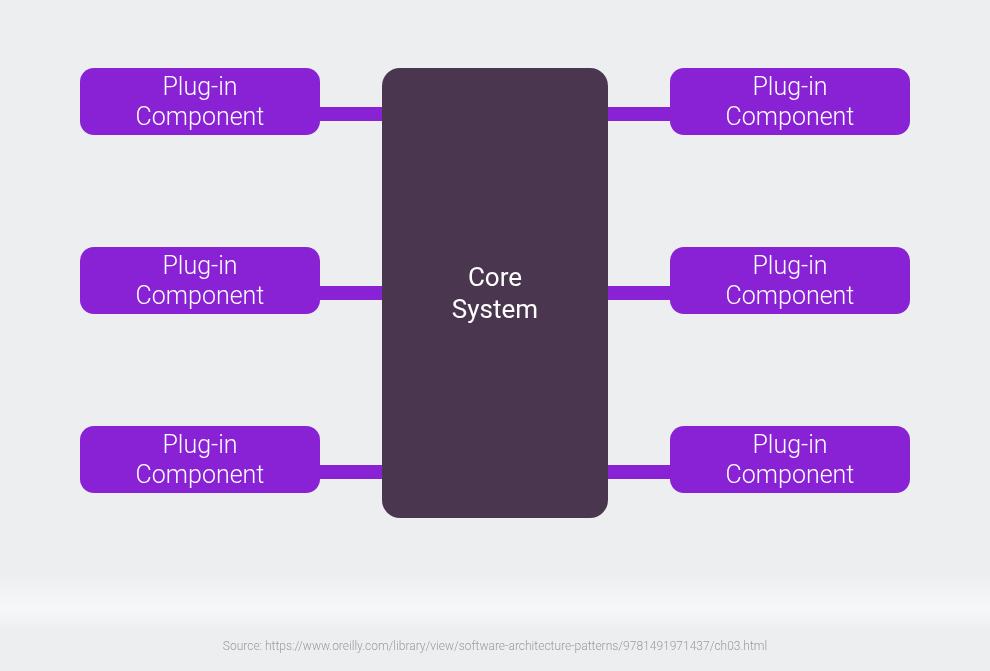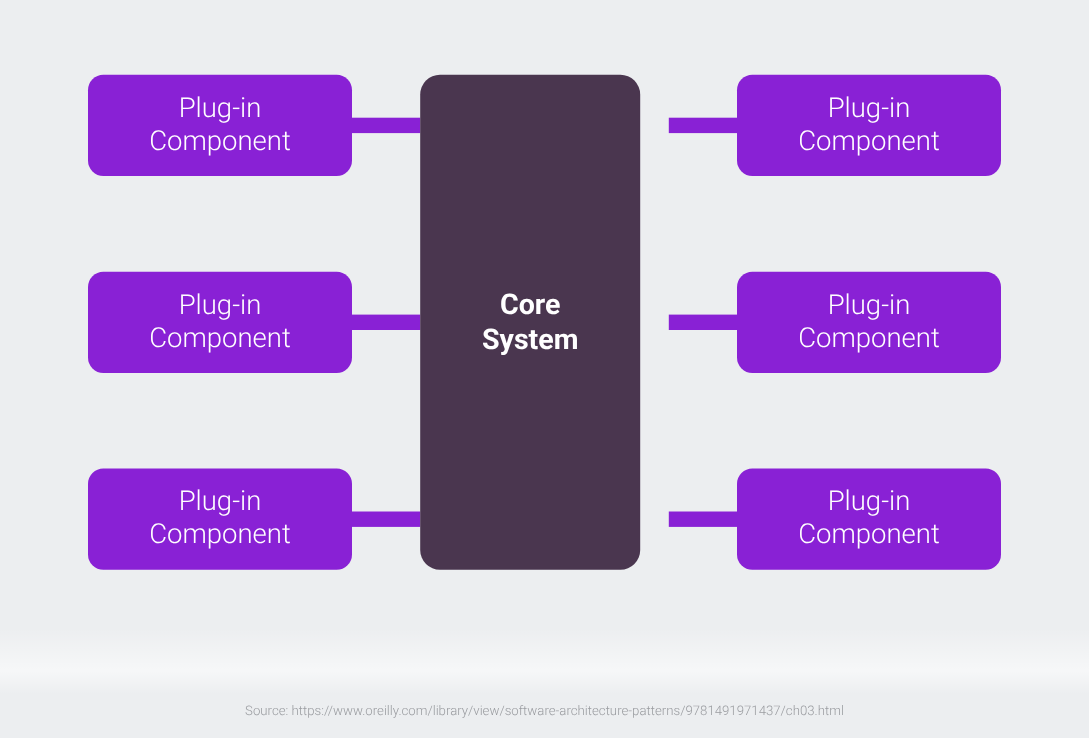--- a/index.html
+++ b/index.html
@@ -12,37 +12,37 @@
   }
   .canvas {
     position: relative;
     width: 990px;
     height: 671px;
   }
   .core {
     position: absolute;
     left: 382px;
     top: 68px;
-    width: 200px;
+    width: 226px;
     height: 450px;
     background: #4a364f;
     border-radius: 18px;
     color: #fff;
     display: flex;
     align-items: center;
     justify-content: center;
     text-align: center;
     font-size: 26px;
     line-height: 1.25;
-    font-weight: 700;
+    font-weight: 400;
   }
   .plugin {
     position: absolute;
     width: 240px;
-    height: 92px;
+    height: 67px;
     background: #8921d5;
     border-radius: 14px;
     color: #fff;
     display: flex;
     align-items: center;
     justify-content: center;
     text-align: center;
     font-size: 25px;
     line-height: 1.2;
     font-weight: 300;

